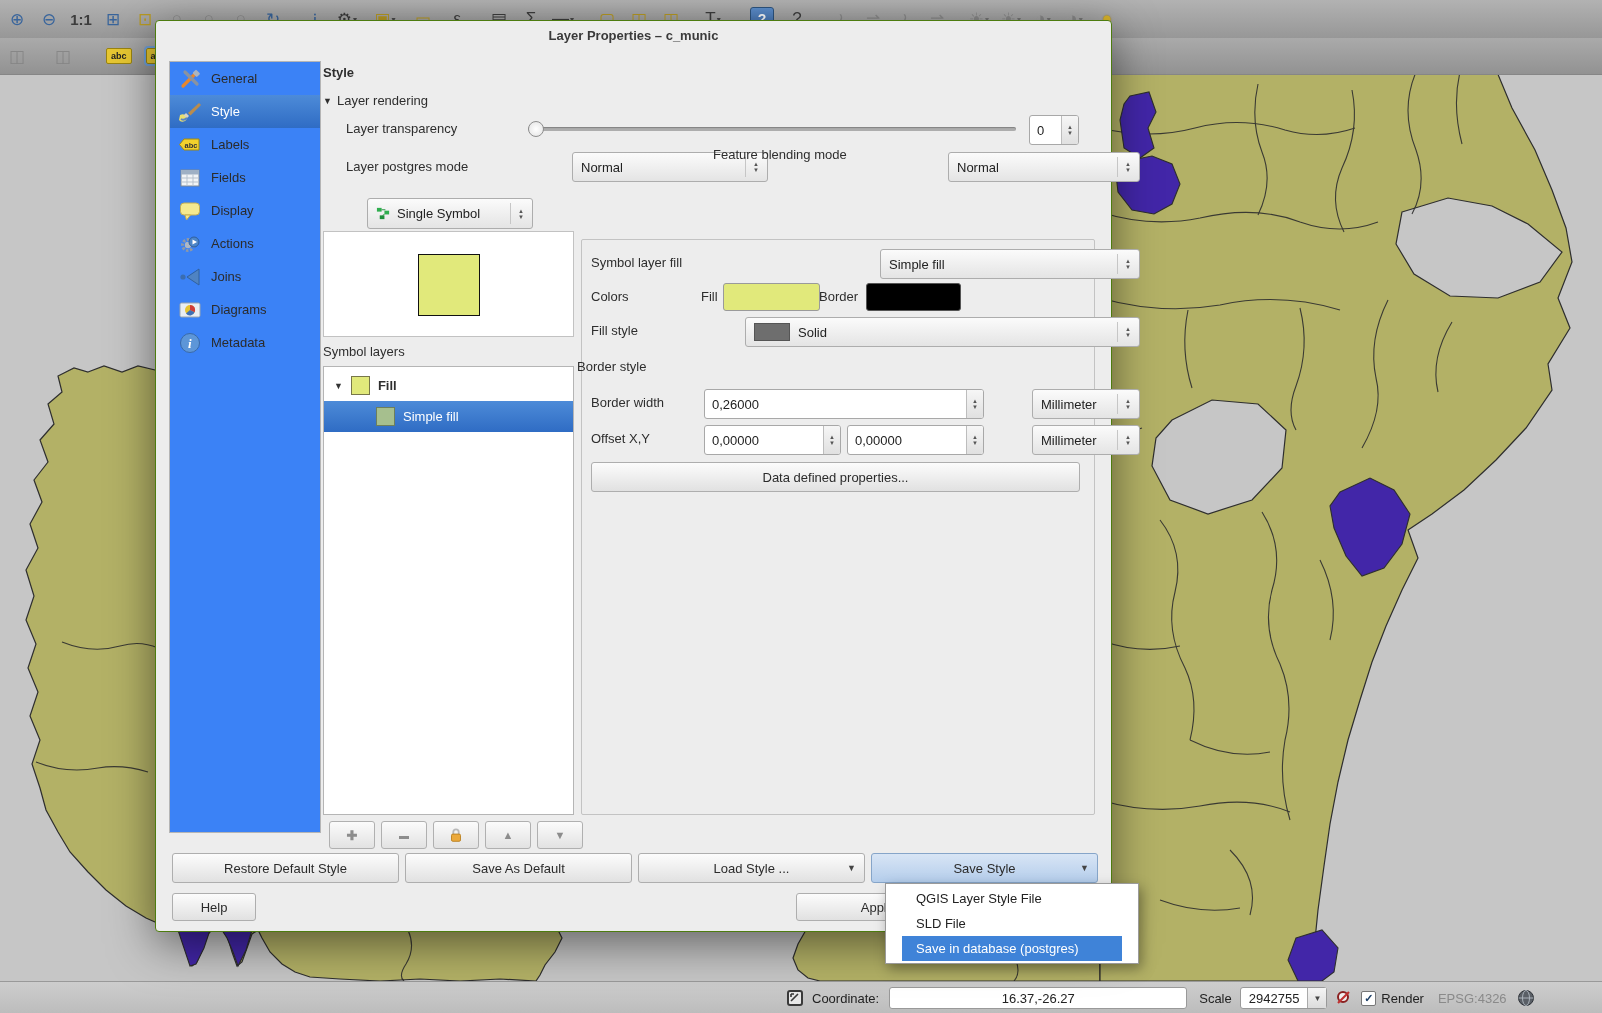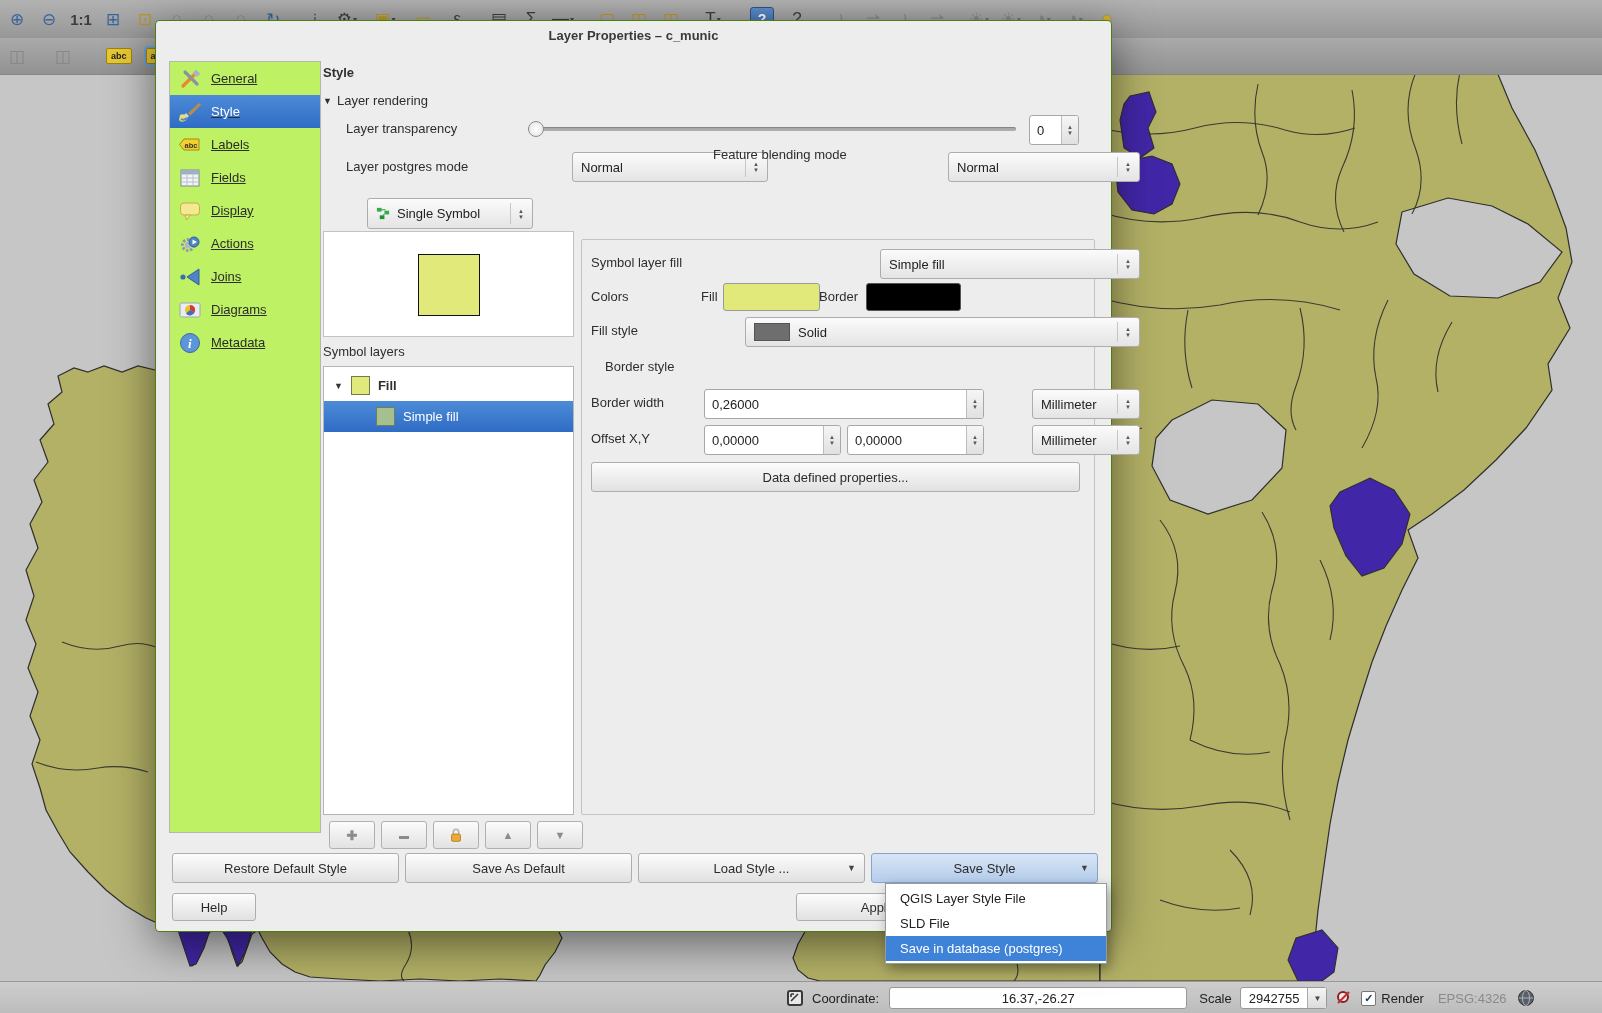--- a/index.html
+++ b/index.html
@@ -24,21 +24,21 @@
   .sb-ico{width:18px;height:18px;flex:none;margin-right:8px;}
   #coord-input{width:292px;height:18px;border:1px solid #999;border-radius:3px;text-align:center;font-size:13px;font-family:"Liberation Sans",sans-serif;background:#fff;color:#222;margin:0 12px 0 10px;}
   .scale-combo{display:flex;align-items:center;height:20px;background:#fff;border:1px solid #999;border-radius:3px;margin:0 8px;font-size:13px;}
   .scale-combo .val{padding:0 8px;}
   .scale-combo .dd{border-left:1px solid #aaa;padding:0 5px;font-size:8px;color:#444;height:100%;display:flex;align-items:center;background:linear-gradient(#f5f5f5,#dcdcdc);}
   .cb{width:13px;height:13px;background:#fff;border:1px solid #777;border-radius:2px;display:flex;align-items:center;justify-content:center;font-size:11px;color:#1d3f66;font-weight:bold;margin-right:5px;}
   .epsg{color:#8a8a8a;margin:0 10px 0 14px;}
   
   #dialog{position:absolute;left:155px;top:20px;width:955px;height:910px;background:#ededed;border:1px solid #4d7c0f;border-radius:4px;box-shadow:0 12px 45px rgba(0,0,0,.5);z-index:10;font-size:13px;color:#2e2e2e;}
   .dlg-title{position:absolute;top:7px;left:0;right:0;text-align:center;font-weight:bold;color:#3a3a3a;}
-  #sidebar{position:absolute;left:13px;top:40px;width:150px;height:770px;background:#bef264;border:1px solid #b5b5b5;text-decoration:underline;}
+  #sidebar{position:absolute;left:13px;top:40px;width:150px;height:770px;background:#3b82f6;border:1px solid #b5b5b5;}
   .side-item{height:33px;display:flex;align-items:center;gap:9px;padding-left:8px;color:#2b2b2b;}
   .side-item.sel{background:linear-gradient(#4d8bd8,#2f6cc4);color:#fff;}
   .side-icon{width:24px;height:24px;flex:none;}
   .lbl{position:absolute;line-height:16px;white-space:nowrap;}
   .bold{font-weight:bold;}
   .combo{position:absolute;background:linear-gradient(#fbfbfb,#e4e4e4);border:1px solid #adadad;border-radius:3px;display:flex;align-items:center;padding:0 8px;color:#222;margin-left:44px;}
   .updown{margin-left:auto;display:flex;flex-direction:column;align-items:center;justify-content:center;font-size:6px;color:#555;line-height:6px;padding-left:7px;border-left:1px solid #c6c6c6;height:72%;}
   .onecaret{margin-left:auto;font-size:9px;color:#444;padding-left:8px;border-left:1px solid #c0c0c0;height:72%;display:flex;align-items:center;}
   .spinbox{position:absolute;background:#fff;border:1px solid #a8a8a8;border-radius:3px;display:flex;align-items:center;overflow:hidden;}
   .spinbox input{border:none;outline:none;flex:1;min-width:0;padding:0 7px;font-size:13px;font-family:"Liberation Sans",sans-serif;color:#222;background:transparent;}
@@ -52,21 +52,21 @@
   #tree{position:absolute;left:167px;top:345px;width:249px;height:447px;background:#fff;border:1px solid #b5b5b5;}
   .tree-row{height:31px;display:flex;align-items:center;gap:8px;padding-left:10px;}
   .tree-row .exp{font-size:9px;color:#333;}
   .tree-row .sw{width:17px;height:17px;border:1px solid #77774a;background:var(--symfill);flex:none;}
   .tree-row.child{padding-left:52px;}
   .tree-row.sel{background:linear-gradient(#4d8bd8,#2f6cc4);color:#fff;}
   .tree-row.sel .sw{background:#a6bf8e;border-color:#6d7f5c;}
   .minibtn{position:absolute;top:800px;width:44px;height:26px;background:linear-gradient(#fbfbfb,#e2e2e2);border:1px solid #b0b0b0;border-radius:3px;display:flex;align-items:center;justify-content:center;color:#8c8c8c;font-size:13px;}
   #propframe{position:absolute;left:425px;top:218px;width:512px;height:574px;border:1px solid #c3c3c3;border-radius:2px;}
   .swatchbtn{position:absolute;border:1px solid #9a9a9a;border-radius:3px;}
-  .menu{position:absolute;left:885px;top:883px;width:220px;background:#fff;border:1px solid #9a9a9a;box-shadow:3px 5px 12px rgba(0,0,0,.35);z-index:40;padding:2px 0;font-size:13px;}
+  .menu{position:absolute;left:885px;top:883px;width:220px;background:#fff;border:1px solid #9a9a9a;box-shadow:3px 5px 12px rgba(0,0,0,.35);z-index:40;padding:2px 16px;font-size:13px;}
   .menu-item{height:25px;line-height:25px;padding-left:14px;color:#222;white-space:nowrap;}
   .menu-item.sel{background:var(--accent);color:#fff;}
   svg{display:block;}
 </style>
 </head>
 <body>
 
 <div id="root">
 
   <svg id="map" style="position:absolute;left:0;top:74px;z-index:1" width="1602" height="907" viewBox="0 74 1602 907">
@@ -460,21 +460,21 @@
     <div class="lbl" style="left:435px;top:302px">Fill style</div>
     <div class="combo" style="left:545px;top:296px;width:377px;height:28px;gap:8px">
       <span style="width:34px;height:16px;background:#6e6e6e;border:1px solid #555;display:inline-block"></span>
       <span>Solid</span>
       <span class="updown">
           <span>▲</span>
           <span>▼</span>
         </span>
     </div>
 
-    <div class="lbl" style="left:449px;top:338px">Border style</div>
+    <div class="lbl" style="left:421px;top:338px">Border style</div>
 
     <div class="lbl" style="left:435px;top:374px">Border width</div>
     <div class="spinbox" style="left:548px;top:368px;width:278px;height:28px">
       <input value="0,26000" style="">
       <span class="updown">
           <span>▲</span>
           <span>▼</span>
         </span>
     </div>
     <div class="combo" style="left:832px;top:368px;width:90px;height:28px">

